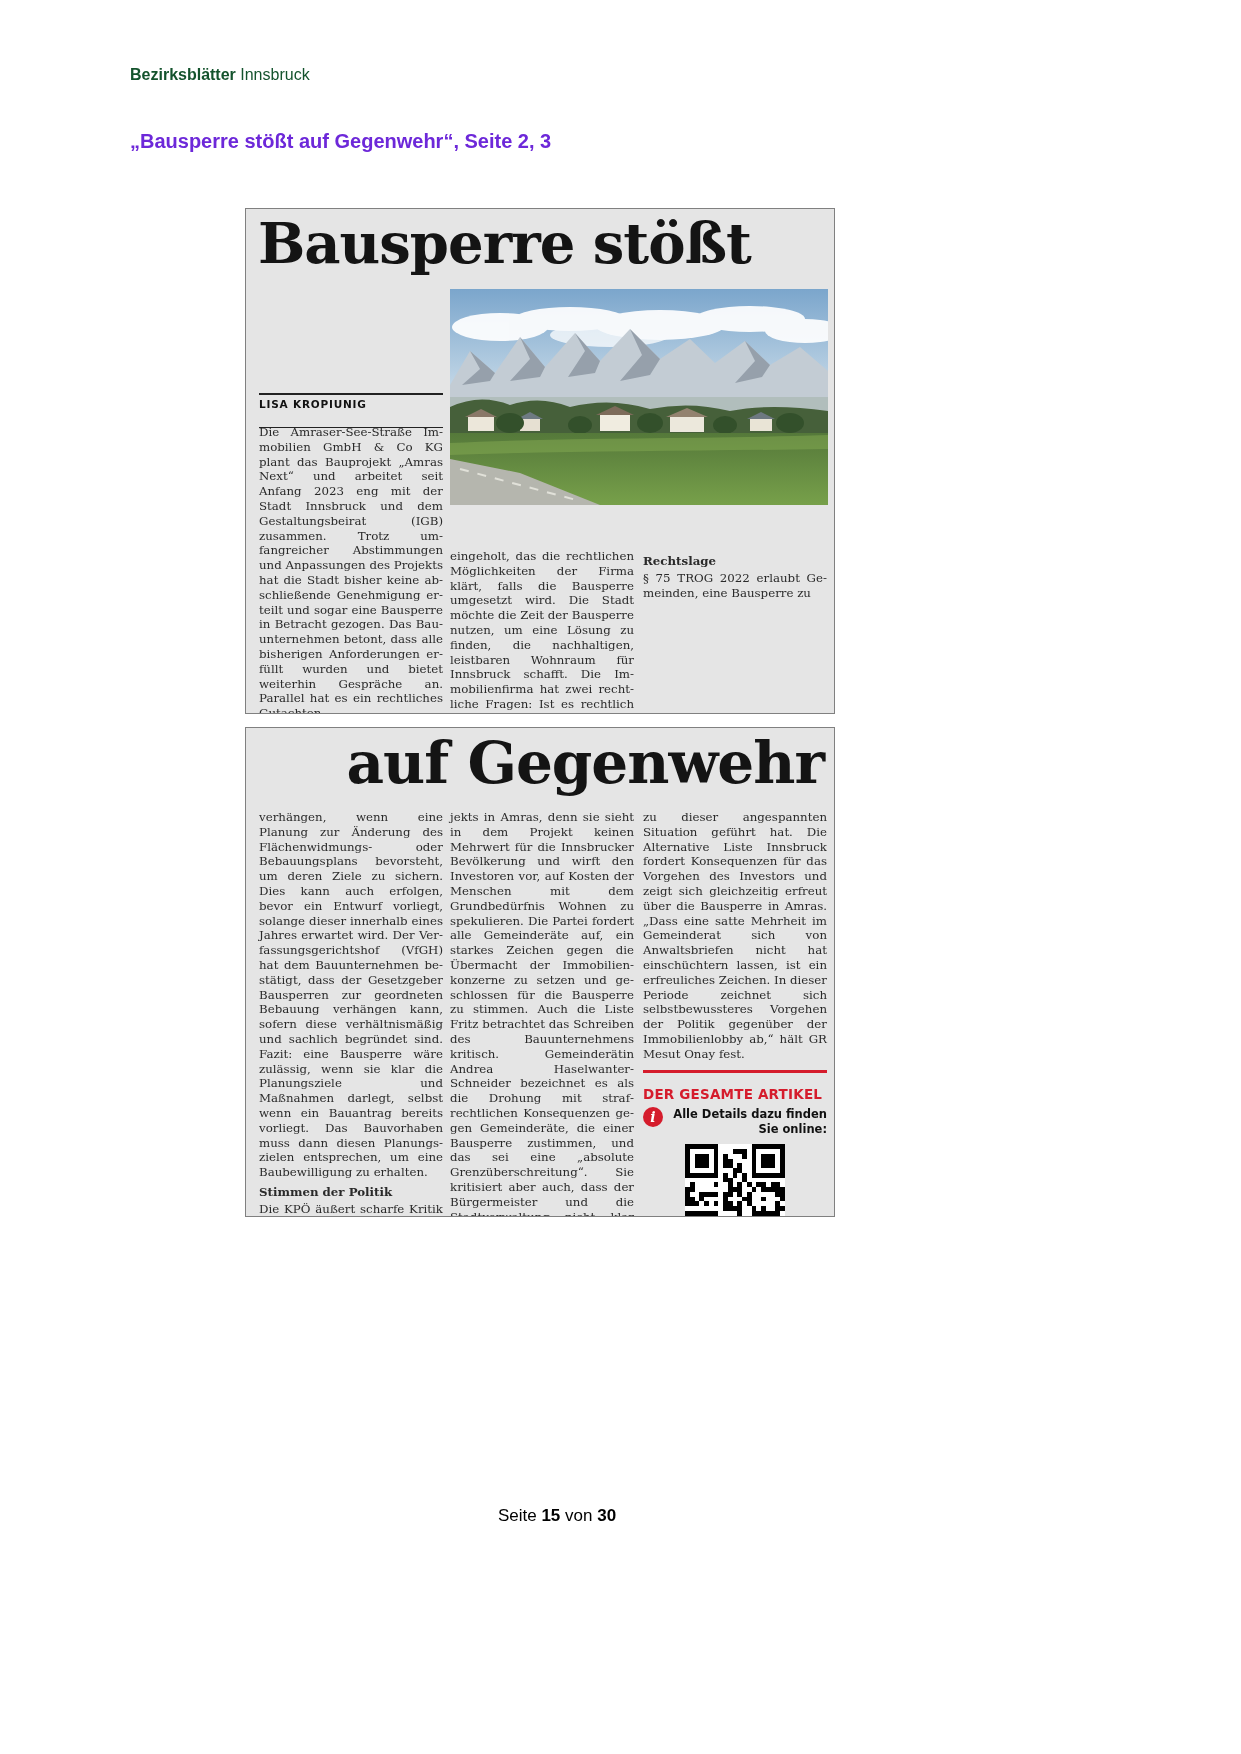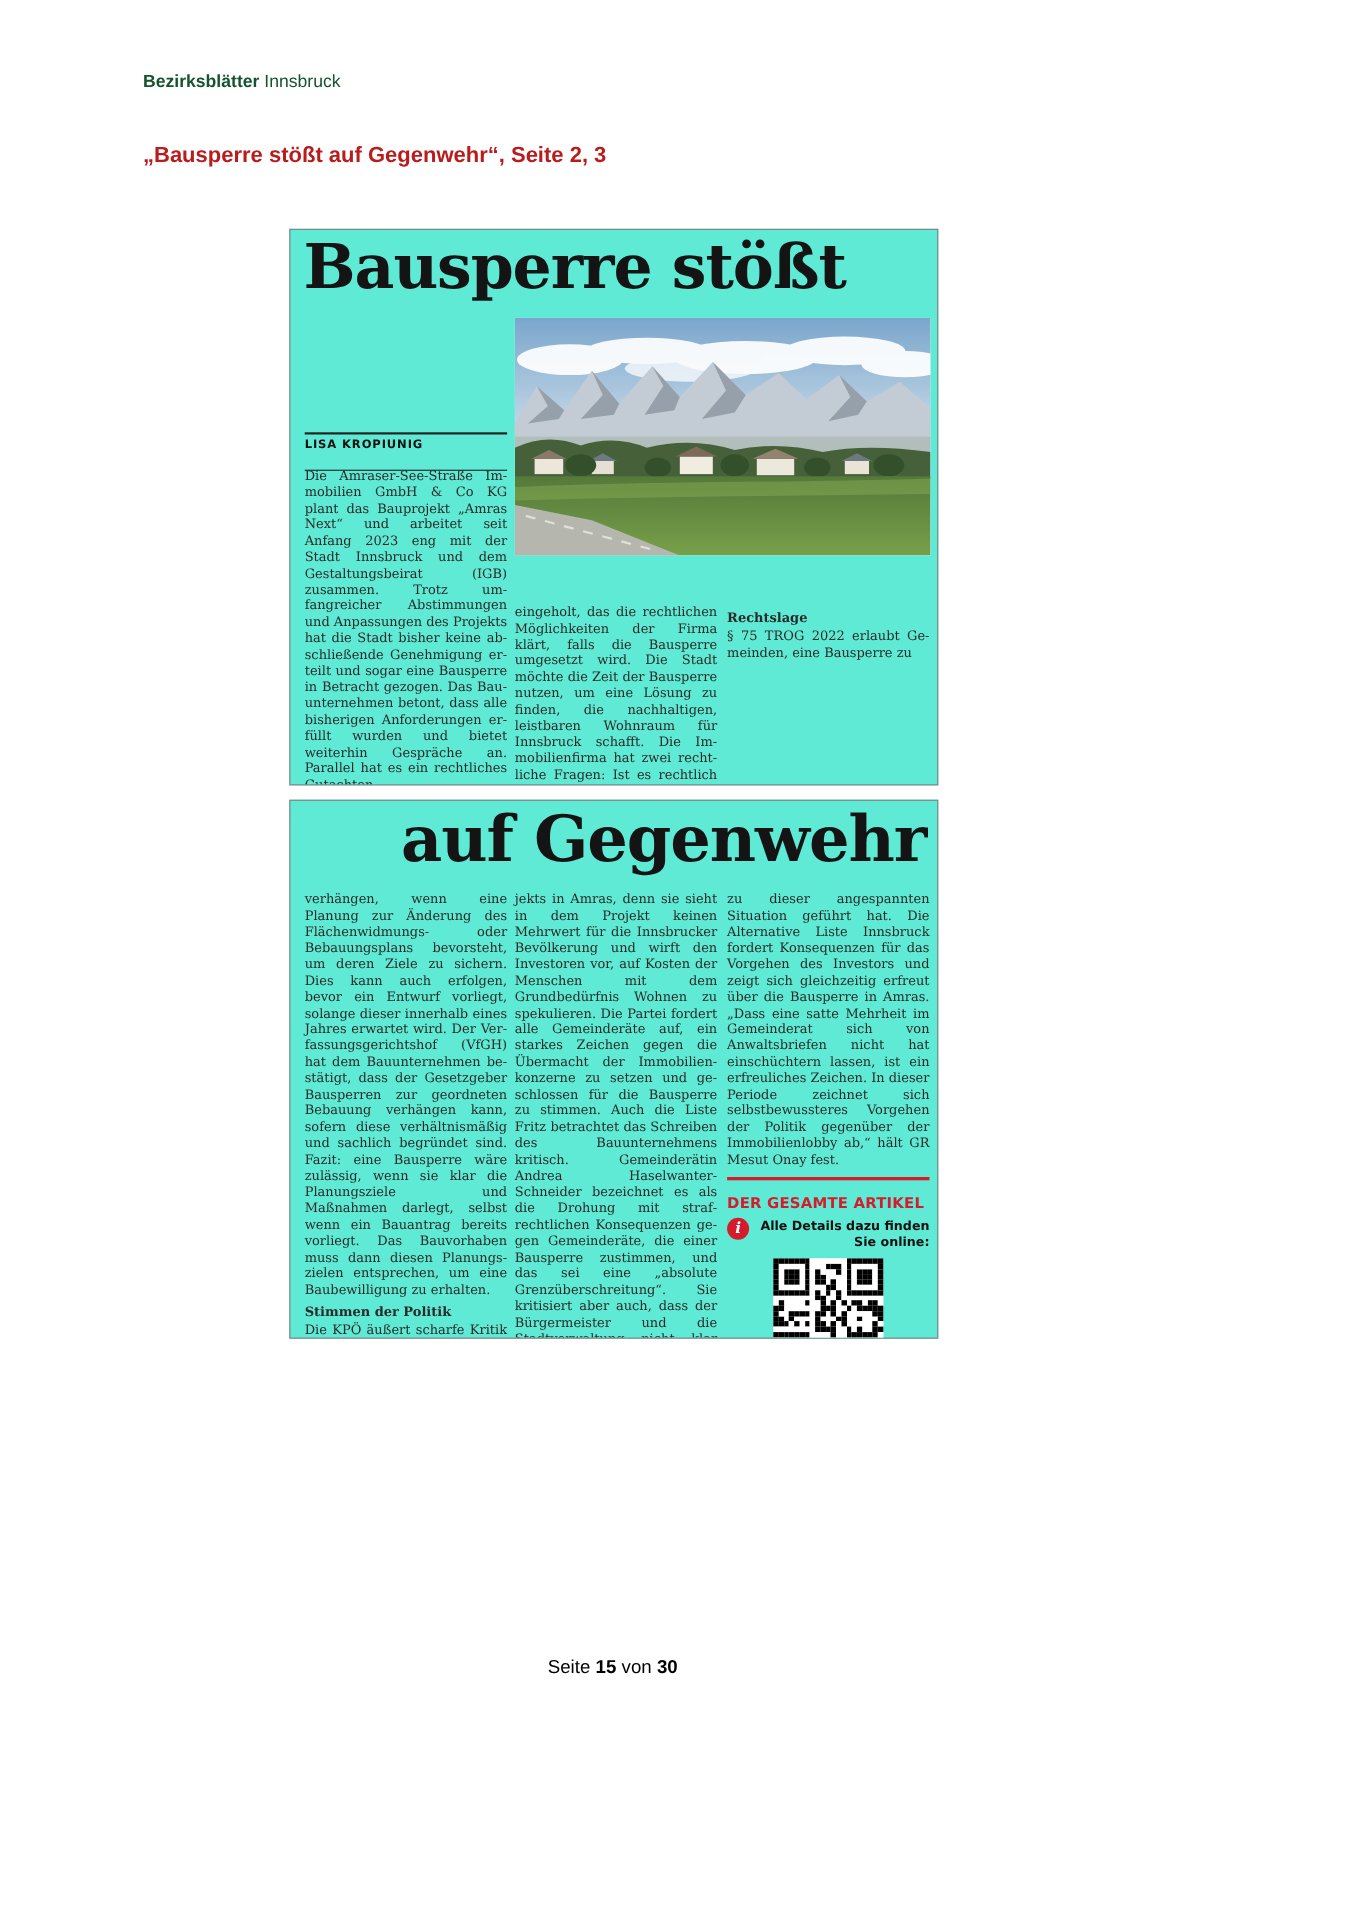--- a/index.html
+++ b/index.html
@@ -4,24 +4,24 @@
 <style>
   html,body{margin:0;padding:0;background:#ffffff;}
   .page{position:relative;width:1241px;height:1754px;background:#fff;overflow:hidden;
         font-family:"DejaVu Serif",serif;color:#222;}
 
   
   .doc-header{position:absolute;left:130px;top:66px;font-family:"Liberation Sans",sans-serif;
               font-size:16px;color:#14532d;}
   .doc-header .b{font-weight:bold;}
   .doc-title{position:absolute;left:130px;top:130px;margin:0;font-family:"Liberation Sans",sans-serif;
-             font-size:20px;font-weight:bold;color:#b91c1c;}
+             font-size:20px;font-weight:bold;color:#6d28d9;}
 
   
-  .clip{position:absolute;left:263px;width:588px;border:1px solid #808080;background:#5eead4;overflow:hidden;}
+  .clip{position:absolute;left:245px;width:588px;border:1px solid #808080;background:#e5e5e5;overflow:hidden;}
   .clip1{top:208px;height:504px;}
   .clip2{top:727px;height:488px;}
 
   .headline{position:absolute;font-weight:bold;color:#141414;font-family:"DejaVu Serif",serif;}
   .hl1{left:12px;top:2px;font-size:56px;line-height:64px;letter-spacing:-1px;white-space:nowrap;}
   .hl2{left:0;right:10px;top:0;font-size:58px;line-height:70px;letter-spacing:-1px;text-align:right;white-space:nowrap;}
 
   .lede{position:absolute;left:13px;top:80px;width:184px;font-size:15.5px;line-height:19.5px;
         font-weight:bold;color:#242424;}
   .byline{position:absolute;left:13px;top:184px;width:184px;font-family:"DejaVu Sans",sans-serif;

